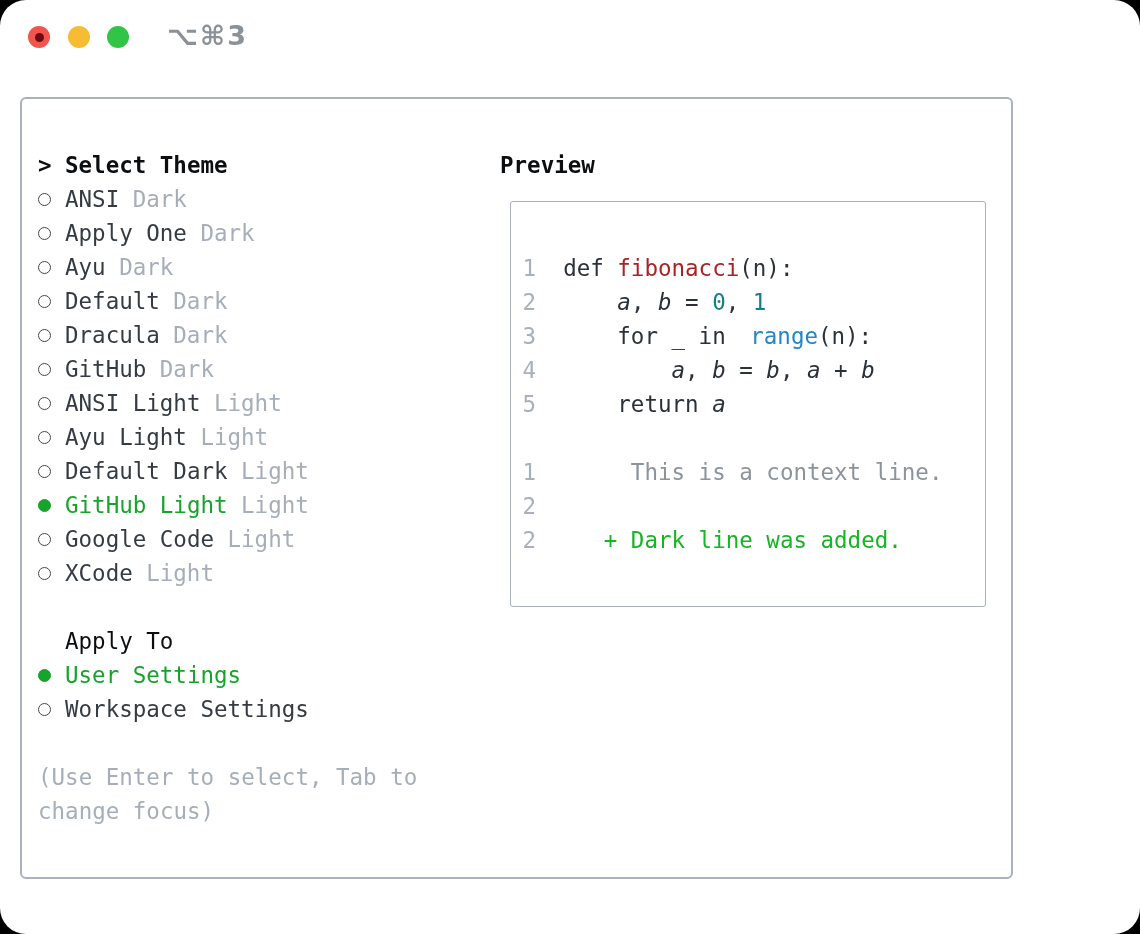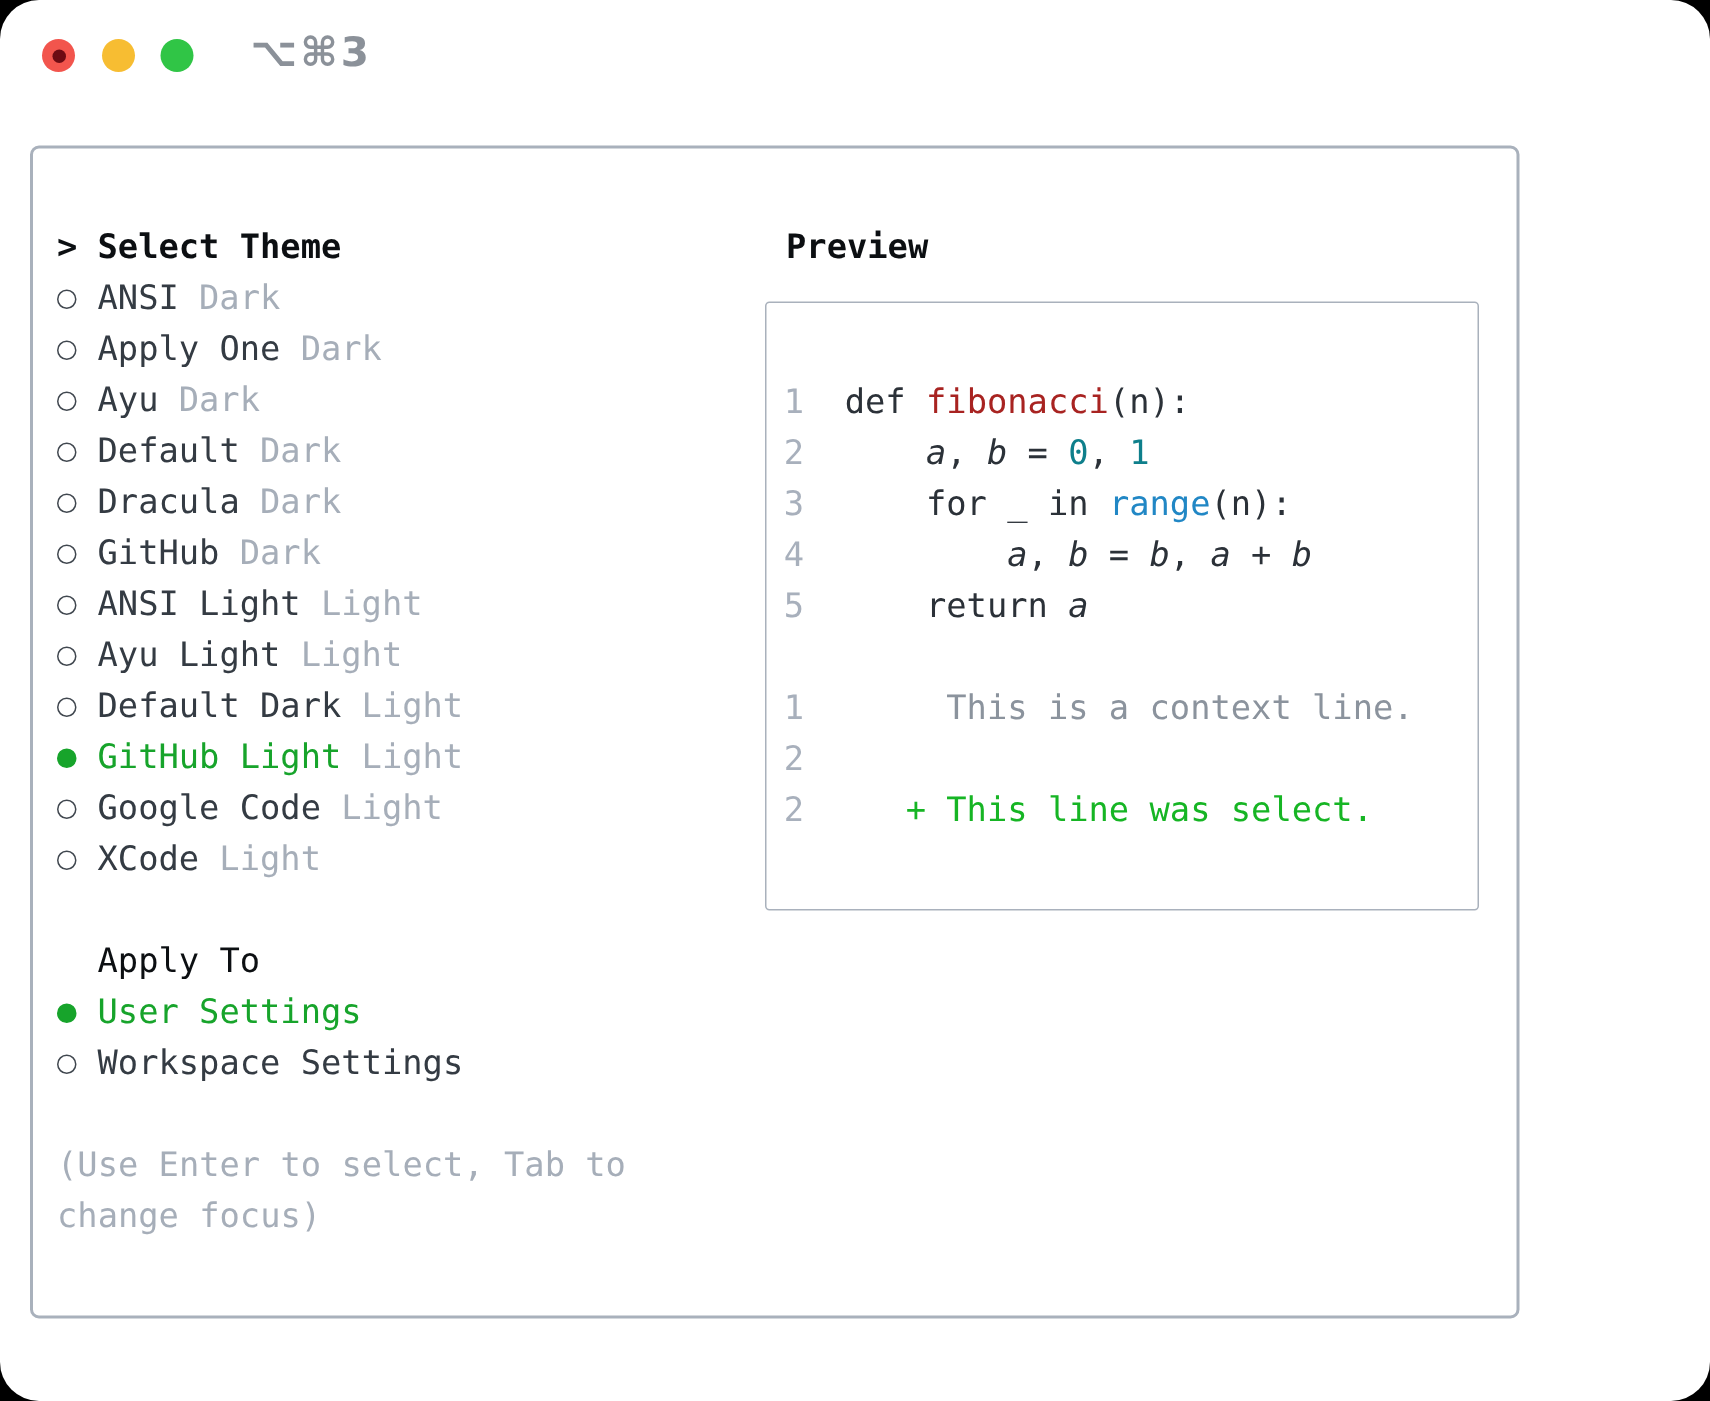--- a/index.html
+++ b/index.html
@@ -34,30 +34,30 @@
   .circle.filled{background:var(--green-sel);border-color:var(--green-sel);}
   .prompt{color:var(--ink-strong);font-weight:700;}
   .row.header{color:var(--ink-strong);font-weight:700;}
   .row .variant{color:var(--gray-muted);margin-left:13.5px;}
   .row.selected .label{color:var(--green-sel);}
   .row.subheader{color:var(--ink-strong);}
   .row.help{color:var(--gray-muted);text-align:right;}
   .row.blank{visibility:hidden;}
 
   
-  .preview-title{position:absolute;left:502px;top:49px;height:34px;display:flex;align-items:center;
+  .preview-title{position:absolute;left:478px;top:49px;height:34px;display:flex;align-items:center;
     font-weight:700;color:var(--ink-strong);}
   .preview-box{position:absolute;left:488px;top:102px;width:476px;height:406px;border:1.5px solid var(--border);
     border-radius:3px;background:#fff;}
   .preview-code{position:absolute;left:11.5px;top:48.5px;}
   .pline{height:34px;display:flex;align-items:center;white-space:pre;color:var(--ink);}
   .tk-ln{color:var(--ln);}
   .tk-code{color:var(--ink);}
   .tk-fn{color:var(--red-fn);}
-  .tk-bi{color:var(--blue-bi);}
+  .tk-bi{color:var(--blue-bi);margin-left:11px;}
   .tk-lit{color:var(--teal-lit);}
   .tk-var{color:var(--ink);font-style:italic;}
   .tk-ctx{color:var(--gray-ctx);text-align:right;}
   .tk-del{color:var(--red-del);}
   .tk-add{color:var(--green-add);}
 </style>
 </head>
 <body>
 
 <div class="window">
@@ -107,18 +107,18 @@
     <div class="preview-box">
       <div class="preview-code" id="preview-lines">
           <div class="pline"><span class="tk-ln">1</span><span class="tk-code">  def </span><span class="tk-fn">fibonacci</span><span class="tk-code">(n):</span></div>
           <div class="pline"><span class="tk-ln">2</span><span class="tk-code">      </span><span class="tk-var">a</span><span class="tk-code">, </span><span class="tk-var">b</span><span class="tk-code"> = </span><span class="tk-lit">0</span><span class="tk-code">, </span><span class="tk-lit">1</span></div>
           <div class="pline"><span class="tk-ln">3</span><span class="tk-code">      for _ in </span><span class="tk-bi">range</span><span class="tk-code">(n):</span></div>
           <div class="pline"><span class="tk-ln">4</span><span class="tk-code">          </span><span class="tk-var">a</span><span class="tk-code">, </span><span class="tk-var">b</span><span class="tk-code"> = </span><span class="tk-var">b</span><span class="tk-code">, </span><span class="tk-var">a</span><span class="tk-code"> + </span><span class="tk-var">b</span></div>
           <div class="pline"><span class="tk-ln">5</span><span class="tk-code">      return </span><span class="tk-var">a</span></div>
           <div class="pline">&nbsp;</div>
           <div class="pline"><span class="tk-ln">1</span><span class="tk-ctx">       This is a context line.</span></div>
           <div class="pline"><span class="tk-ln">2</span></div>
-          <div class="pline"><span class="tk-ln">2</span><span class="tk-add">     + This line was select.</span></div>
+          <div class="pline"><span class="tk-ln">2</span><span class="tk-add">     + Dark line was added.</span></div>
         </div>
     </div>
 
   </div>
 </div>
 
 </body></html>

